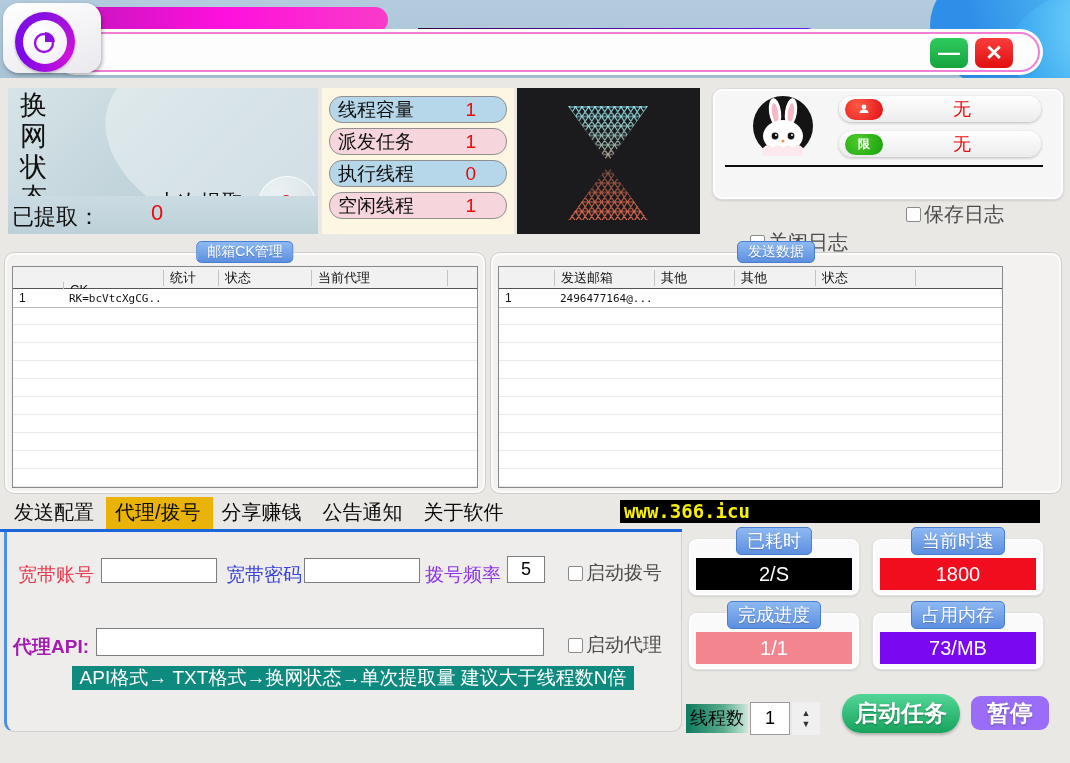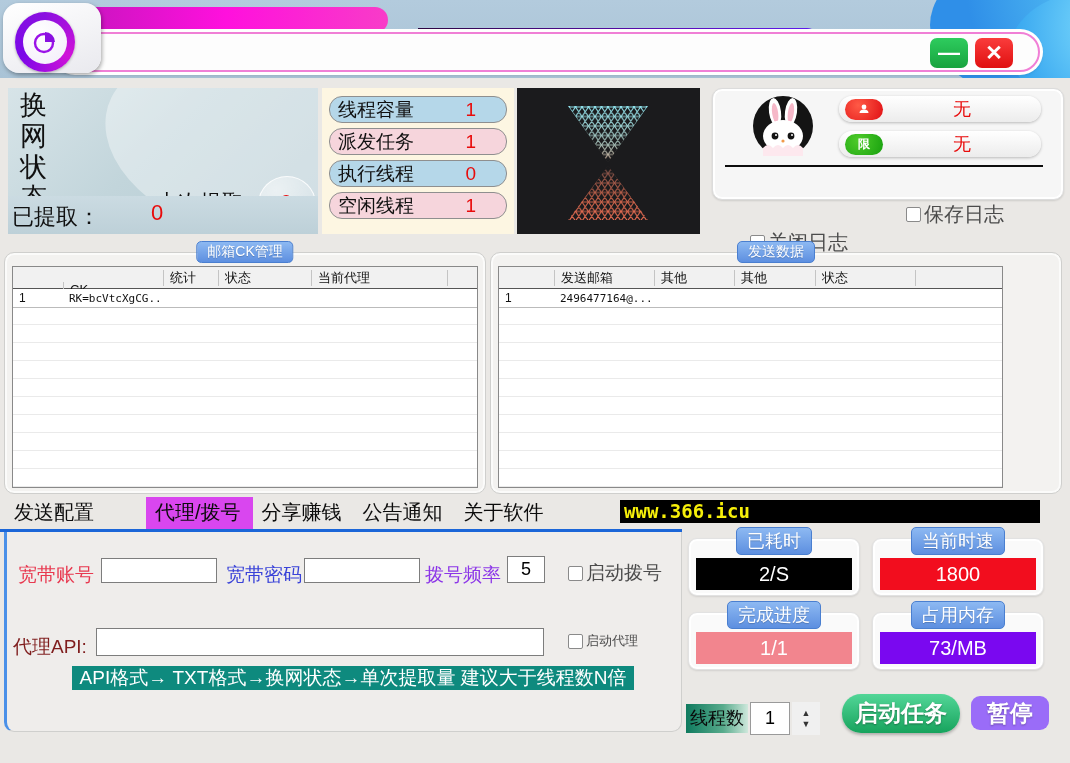--- a/index.html
+++ b/index.html
@@ -63,31 +63,31 @@
   .th { font-size:13px; color:#111; padding-left:6px; height:16px; line-height:16px; border-left:1px solid #c4c4c4; }
   .th:first-child { border-left:none; }
   .tbody { position:absolute; left:0; right:0; bottom:0; background:repeating-linear-gradient(180deg,#ffffff 0px,#ffffff 17px,#eaeaea 17px,#eaeaea 18px); }
   .trow { display:flex; height:19px; align-items:center; border-bottom:1px solid #bbb; background:#fff; }
   .td { font-size:12px; color:#111; padding-left:6px; overflow:hidden; white-space:nowrap; }
   .mono { font-family:"DejaVu Sans Mono", monospace; font-size:11px; }
 
   
   .tabbar { left:5px; top:500px; height:29px; display:flex; align-items:flex-end; }
   .tab { font-size:20px; color:#0c0c0c; padding:2px 12px 3px 9px; cursor:pointer; }
-  .tab.selected { background:#d946ef;margin-left:40px; }
+  .tab.selected { background:#eab308; }
   .tab-underline { left:0; top:529px; width:682px; height:3px; background:#1b66d8; }
   .banner { left:620px; top:500px; width:420px; height:23px; background:#000000; color:#f6ef0a; font-family:"DejaVu Sans Mono", monospace; font-weight:bold; font-size:19px; line-height:23px; padding-left:4px; }
 
   
   .form-panel { left:4px; top:532px; width:678px; height:200px; background:#efedeb; border-left:3px solid #4a90e8; border-right:1px solid #cfcfcd; border-bottom:1px solid #cfcfcd; border-radius:0 0 10px 10px; }
   .flabel { font-size:19px; }
   .f-red { color:#e8384f; }
   .f-blue { color:#3a43d8; }
   .f-purple { color:#8c36e8; }
-  .f-red2 { color:#7f1d1d; }
+  .f-red2 { color:#a21caf;font-weight:bold; }
   .tinput { background:#fff; border:1px solid #7d7d7d; font-size:16px; padding:0 4px; font-family:"Liberation Sans",sans-serif; }
   .note-bar { left:65px; top:134px; width:562px; height:24px; background:#0e8a7e; color:#ffffff; font-size:19px; line-height:24px; text-align:center; white-space:nowrap; }
 
   
   .metric-card { width:172px; height:58px; background:#fafafa; border:1px solid #e2e2e2; border-radius:9px; box-shadow:inset 0 0 0 2px #fff,0 1px 2px rgba(0,0,0,.1); }
   .metric-box { position:absolute; left:7px; top:19px; width:156px; height:32px; color:#ffffff; font-size:20px; display:flex; align-items:center; justify-content:center; }
   .m-black { background:#000000; }
   .m-red { background:#f20d1e; }
   .m-pink { background:#f2858e; }
   .m-purple { background:#7a08f0; }
@@ -296,21 +296,21 @@
   <input class="abs tinput" style="left: 500px; top: 24px; width: 38px; height: 27px; text-align: center; font-size: 18px;" value="5">
   <div class="abs chk-row" style="left:561px; top:28px;">
     <span class="chk-box"></span>
     <span class="chk-label" style="font-size:19px;">启动拨号</span>
   </div>
 
   <span class="abs flabel f-red2" style="left:6px; top:102px;">代理API:</span>
   <input class="abs tinput" style="left: 89px; top: 96px; width: 448px; height: 28px;" value="">
   <div class="abs chk-row" style="left:561px; top:100px;">
     <span class="chk-box"></span>
-    <span class="chk-label" style="font-size:13px;">启动代理</span>
+    <span class="chk-label" style="font-size:19px;">启动代理</span>
   </div>
 
   <div class="abs note-bar">API格式→ TXT格式→换网状态→单次提取量 建议大于线程数N倍</div>
 </div>
 
 <div class="abs metric-card" style="left:688px; top:538px;">
   <div class="gb-badge" style="font-size:18px;">已耗时</div>
   <div class="metric-box m-black">2/S</div>
 </div>
 <div class="abs metric-card" style="left:872px; top:538px;">

